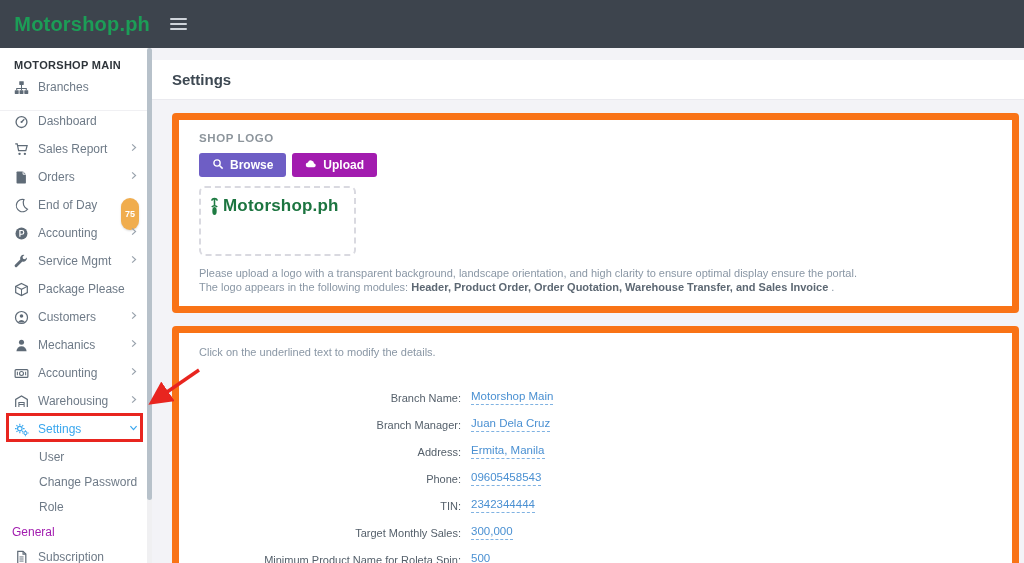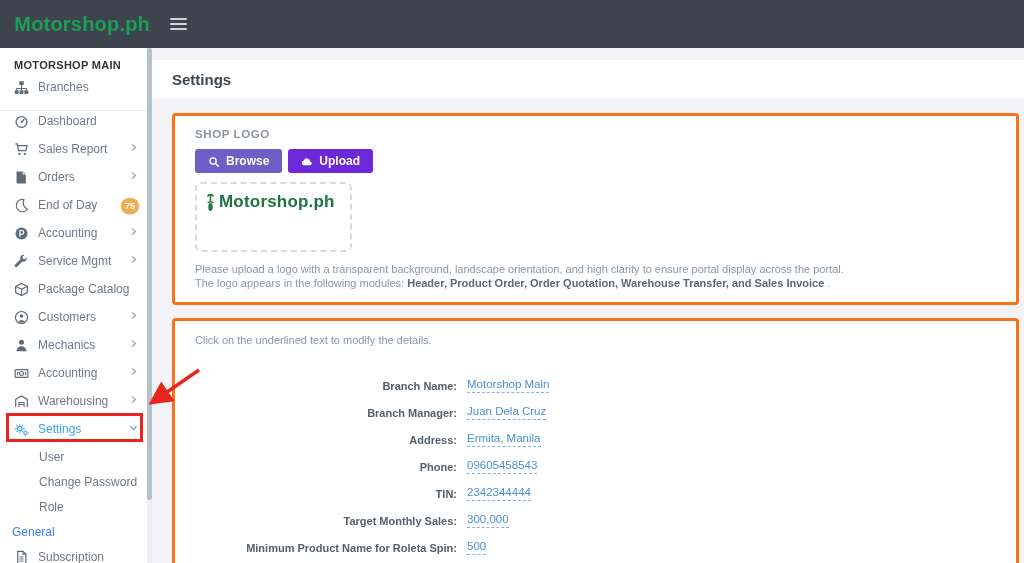--- a/index.html
+++ b/index.html
@@ -19,49 +19,49 @@
   .side-scroll { position:absolute; top:0; right:-3px; width:5px; height:515px; background:#f0f0f2; z-index:12; }
   .side-thumb { position:absolute; top:0; left:0; width:5px; height:452px; background:#b7c1ca; border-radius:3px; }
   .side-title { padding:11px 14px 9px 14px; font-size:11px; font-weight:bold; color:#2f353b; letter-spacing:.3px; }
   .nav-item { height:28px; display:flex; align-items:flex-start; padding:0 10px 0 14px; font-size:12px; color:#6e7a87; cursor:pointer; }
   .nav-item .nico { width:15px; height:15px; margin-right:9px; color:#5f6b77; flex:none; }
   .nav-item .lbl { flex:1; white-space:nowrap; overflow:hidden; }
   .nav-item .chev { width:11px; height:11px; color:#98a2ac; flex:none; }
   .nav-item.active { color:#3aa7ee; }
   .nav-item.active .nico, .nav-item.active .chev { color:#3aa7ee; }
   .nav-item.sub { height:25px; padding-left:39px; font-size:12px; color:#6e7a87; }
-  .nav-item.sub.active { color:#3b82f6;padding-left:12px; }
+  .nav-item.sub.active { color:#a21caf;padding-left:12px; }
   .nav-divider { border-bottom:1px solid #f0f0f3; margin:2px 0 3px 0; }
-  .badge { background:#f0ad4e; color:#fff; font-size:9px; font-weight:bold; min-width:16px; height:16px; border-radius:9px; display:flex; align-items:center; justify-content:center; padding:0 4px; box-shadow:0 1px 2px rgba(0,0,0,.15); }
+  .badge { background:#f0ad4e; color:#fff; font-size:9px; font-weight:bold; min-width:16px; height:32px; border-radius:9px; display:flex; align-items:center; justify-content:center; padding:0 4px; box-shadow:0 1px 2px rgba(0,0,0,.15); }
 
   
   .content { position:absolute; top:48px; left:152px; width:872px; height:515px; background:#f3f3f7; }
   .title-bar { margin-top:12px; height:40px; background:#fff; border-bottom:1px solid #eaeaef; display:flex; align-items:center; padding:0 20px; }
   .page-title { font-size:15px; font-weight:bold; color:#3d4852; }
-  .card { background:#fff; border:3px solid #f97316; border-radius:4px; margin:13px 5px 0 20px; width:847px; }
+  .card { background:#fff; border:7px solid #f97316; border-radius:4px; margin:13px 5px 0 20px; width:847px; }
   .card1 { padding:12px 20px 12px 20px; }
   .card2 { padding:13px 20px 20px 20px; height:600px; }
 
   .section-label { font-size:11.5px; font-weight:bold; color:#8d959c; letter-spacing:.6px; margin-bottom:9px; }
   .btn-row { display:flex; gap:6px; }
-  .btn { display:inline-flex; align-items:flex-end; gap:6px; border:none; color:#fff; font-size:12px; font-weight:bold; padding:5px 13px; border-radius:3px; cursor:pointer; font-family:inherit; }
+  .btn { display:inline-flex; align-items:flex-start; gap:6px; border:none; color:#fff; font-size:12px; font-weight:bold; padding:5px 13px; border-radius:3px; cursor:pointer; font-family:inherit; }
   .btn svg { width:12px; height:12px; }
   .btn-browse { background:#6e5ec5; }
-  .btn-upload { background:#6d28d9; }
+  .btn-upload { background:#a21caf; }
 
   .logo-box { margin-top:9px; width:157px; height:70px; border:2px dashed #d9d9e0; border-radius:6px; padding:7px 0 0 7px; display:flex; align-items:flex-start; }
   .logo-mark { display:flex; align-items:center; gap:2px; color:#1e7b42; }
   .logo-mark .logo-text { font-size:17px; font-weight:bold; color:#1c7540; letter-spacing:.2px; }
 
   .note { margin-top:10px; font-size:11px; color:#8a97a5; line-height:14px; }
   .note b { color:#5d6873; }
 
   .hint { font-size:11px; color:#8a97a5; margin-bottom:26px; }
   .form-row { display:flex; align-items:center; height:27px; }
-  .form-label { width:262px; text-align:right; font-size:11px; font-weight:bold; color:#55606b; flex:none; }
+  .form-label { width:262px; text-align:right; font-size:11px; font-weight:normal; color:#55606b; flex:none; }
   .form-value { margin-left:10px; font-size:11.5px; color:#4a90d2; border-bottom:1px dashed #7fb2e2; padding-bottom:1px; cursor:pointer; line-height:13px; }
   .form-value.muted { color:#9aa5b1; border-bottom-color:#9fc6e9; }
 
   
   .annot-box { position:absolute; left:6px; top:413px; width:137px; height:29px; border:3px solid #e8251f; z-index:40; pointer-events:none; }
   .annot-svg { position:absolute; top:0; left:0; width:1024px; height:563px; z-index:41; pointer-events:none; }
 
   .hidden-syms { position:absolute; width:0; height:0; overflow:hidden; }
 </style>
 </head>
@@ -228,21 +228,21 @@
         </svg>
         <span class="lbl">Service Mgmt</span>
         <svg class="chev">
           <use href="#sym-angle-right"></use>
         </svg>
       </div>
       <div class="nav-item">
         <svg class="nico">
           <use href="#sym-package"></use>
         </svg>
-        <span class="lbl">Package Catalog</span>
+        <span class="lbl">Package Please</span>
       </div>
       <div class="nav-item">
         <svg class="nico">
           <use href="#sym-customer"></use>
         </svg>
         <span class="lbl">Customers</span>
         <svg class="chev">
           <use href="#sym-angle-right"></use>
         </svg>
       </div>
@@ -329,21 +329,21 @@
     </div>
     <div class="logo-box">
       <div class="logo-mark">
         <svg width="13" height="22">
             <use href="#sym-moto"></use>
           </svg>
         <span class="logo-text">Motorshop.ph</span>
       </div>
     </div>
     <div class="note">
-      <div>Please upload a logo with a transparent background, landscape orientation, and high clarity to ensure portal display across the portal.</div>
+      <div>Please upload a logo with a transparent background, landscape orientation, and high clarity to ensure optimal display ensure the portal.</div>
       <div><span>The logo appears in the following modules: </span><b>Header, Product Order, Order Quotation, Warehouse Transfer, and Sales Invoice</b><span> .</span></div>
     </div>
   </div>
 
   <div class="card card2">
     <div class="hint">Click on the underlined text to modify the details.</div>
     <div id="form-rows">
         <div class="form-row">
           <div class="form-label">Branch Name:</div>
           <span class="form-value">Motorshop Main</span>

